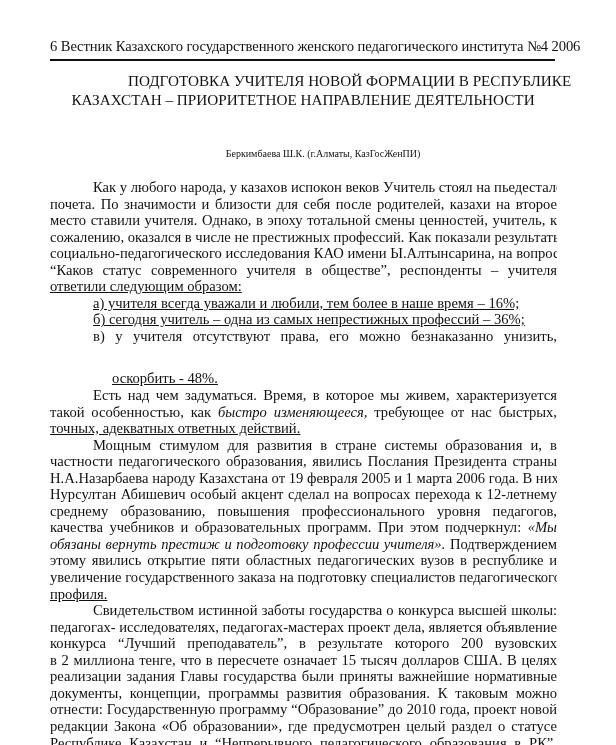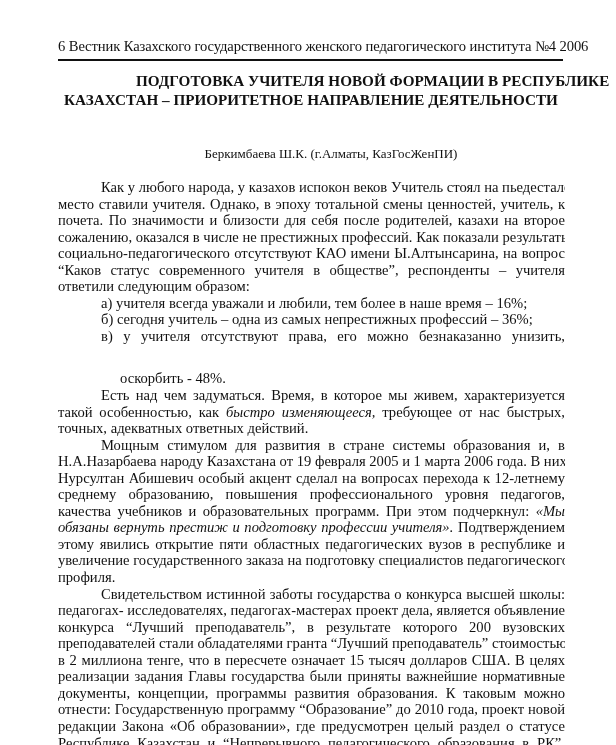--- a/index.html
+++ b/index.html
@@ -1,47 +1,47 @@
 <!DOCTYPE html>
 <html><head>
 <meta charset="utf-8">
 <style>
   html, body { margin: 0; padding: 0; background: #ffffff; }
   body {
     width: 616px; height: 745px; overflow: hidden; position: relative;
     font-family: "Liberation Serif", "DejaVu Serif", serif;
     color: #111111;
   }
-  .page { position: absolute; left: 12px; top: 0; width: 556px; height: 745px; }
+  .page { position: absolute; left: 4px; top: 0; width: 556px; height: 745px; }
   .running-head {
     position: absolute; left: 46px; top: 37px; width: 510px;
     font-size: 14.6px; line-height: 18px; white-space: nowrap; letter-spacing: -0.1px;
   }
   .head-rule {
     position: absolute; left: 46px; top: 59px; width: 505px; height: 2px; background: #111;
   }
   .title {
     position: absolute; left: 46px; top: 72px; width: 506px;
-    font-weight: bold; font-size: 15.2px; line-height: 18.5px; text-align: center;
+    font-weight: normal; font-size: 15.2px; line-height: 18.5px; text-align: center;
   }
   .title .tl { display: block; white-space: nowrap; }
   .title .tl.t0 { padding-left: 78px; text-align: left; }
   .author {
     position: absolute; left: 46px; top: 145px; width: 506px; text-align: center;
-    font-size: 13px; line-height: 18px; padding-left: 40px; box-sizing: border-box;
+    font-size: 10px; line-height: 18px; padding-left: 40px; box-sizing: border-box;
   }
   .body-text {
     position: absolute; left: 46px; top: 179px; width: 507px;
     font-size: 14.6px; line-height: 16.55px;
   }
   .ln {
     display: block; height: 16.55px; white-space: nowrap; overflow: hidden;
     text-align: justify; text-align-last: justify;
   }
-  .ln.last { text-align-last: left; }
+  .ln.last { text-align-last: left; text-decoration: underline; }
   .ln.ind { padding-left: 43px; }
   .ln.li { padding-left: 43px; }
   .ln.li2 { padding-left: 62px; margin-top: 26px; }
   em { font-style: italic; }
 </style>
 </head>
 <body>
 
 <div class="page">
   <div class="running-head">6 Вестник Казахского государственного женского педагогического института №4 2006</div>
@@ -51,58 +51,58 @@
     <span class="tl t0">ПОДГОТОВКА УЧИТЕЛЯ НОВОЙ ФОРМАЦИИ В РЕСПУБЛИКЕ</span>
     <span class="tl">КАЗАХСТАН – ПРИОРИТЕТНОЕ НАПРАВЛЕНИЕ ДЕЯТЕЛЬНОСТИ</span>
   </div>
 
   <div class="author">Беркимбаева Ш.К. (г.Алматы, КазГосЖенПИ)</div>
 
   <div class="body-text">
 
     <div>
       <span class="ln ind">Как у любого народа, у казахов испокон веков Учитель стоял на пьедестале</span>
+      <span class="ln">почета. По значимости и близости для себя после родителей, казахи на второе</span>
       <span class="ln">место ставили учителя. Однако, в эпоху тотальной смены ценностей, учитель, к</span>
-      <span class="ln">почета. По значимости и близости для себя после родителей, казахи на второе</span>
       <span class="ln">сожалению, оказался в числе не престижных профессий. Как показали результаты</span>
-      <span class="ln">социально-педагогического отсутствуют КАО имени Ы.Алтынсарина, на вопрос</span>
+      <span class="ln">социально-педагогического исследования КАО имени Ы.Алтынсарина, на вопрос</span>
       <span class="ln">“Каков статус современного учителя в обществе”, респонденты – учителя</span>
       <span class="ln last">ответили следующим образом:</span>
     </div>
 
     <div>
       <span class="ln li last">а) учителя всегда уважали и любили, тем более в наше время – 16%;</span>
       <span class="ln li last">б) сегодня учитель – одна из самых непрестижных профессий – 36%;</span>
       <span class="ln li">в) у учителя отсутствуют права, его можно безнаказанно унизить,</span>
       <span class="ln li2 last">оскорбить - 48%.</span>
     </div>
 
     <div>
       <span class="ln ind">Есть над чем задуматься. Время, в которое мы живем, характеризуется</span>
       <span class="ln"><span>такой особенностью, как</span> <em>быстро изменяющееся,</em> <span>требующее от нас быстрых,</span></span>
       <span class="ln last">точных, адекватных ответных действий.</span>
     </div>
 
     <div>
       <span class="ln ind">Мощным стимулом для развития в стране системы образования и, в</span>
+      <span class="ln">частности педагогического образования, явились Послания Президента страны</span>
       <span class="ln">Н.А.Назарбаева народу Казахстана от 19 февраля 2005 и 1 марта 2006 года. В них</span>
       <span class="ln">Нурсултан Абишевич особый акцент сделал на вопросах перехода к 12-летнему</span>
       <span class="ln">среднему образованию, повышения профессионального уровня педагогов,</span>
       <span class="ln"><span>качества учебников и образовательных программ. При этом подчеркнул:</span> <em>«Мы</em></span>
       <span class="ln"><em>обязаны вернуть престиж и подготовку профессии учителя».</em> <span>Подтверждением</span></span>
       <span class="ln">этому явились открытие пяти областных педагогических вузов в республике и</span>
       <span class="ln">увеличение государственного заказа на подготовку специалистов педагогического</span>
       <span class="ln last">профиля.</span>
     </div>
 
     <div>
       <span class="ln ind">Свидетельством истинной заботы государства о конкурса высшей школы:</span>
       <span class="ln">педагогах- исследователях, педагогах-мастерах проект дела, является объявление</span>
       <span class="ln">конкурса “Лучший преподаватель”, в результате которого 200 вузовских</span>
-      <span class="ln">преподавателей стали обладателями гранта “Лучший преподаватель” стоимостью</span>
       <span class="ln">в 2 миллиона тенге, что в пересчете означает 15 тысяч долларов США. В целях</span>
       <span class="ln">реализации задания Главы государства были приняты важнейшие нормативные</span>
       <span class="ln">документы, концепции, программы развития образования. К таковым можно</span>
       <span class="ln">отнести: Государственную программу “Образование” до 2010 года, проект новой</span>
       <span class="ln">редакции Закона «Об образовании», где предусмотрен целый раздел о статусе</span>
       <span class="ln">Республике Казахстан и “Непрерывного педагогического образования в РК”.</span>
 
     </div>
   </div>
 </div>

